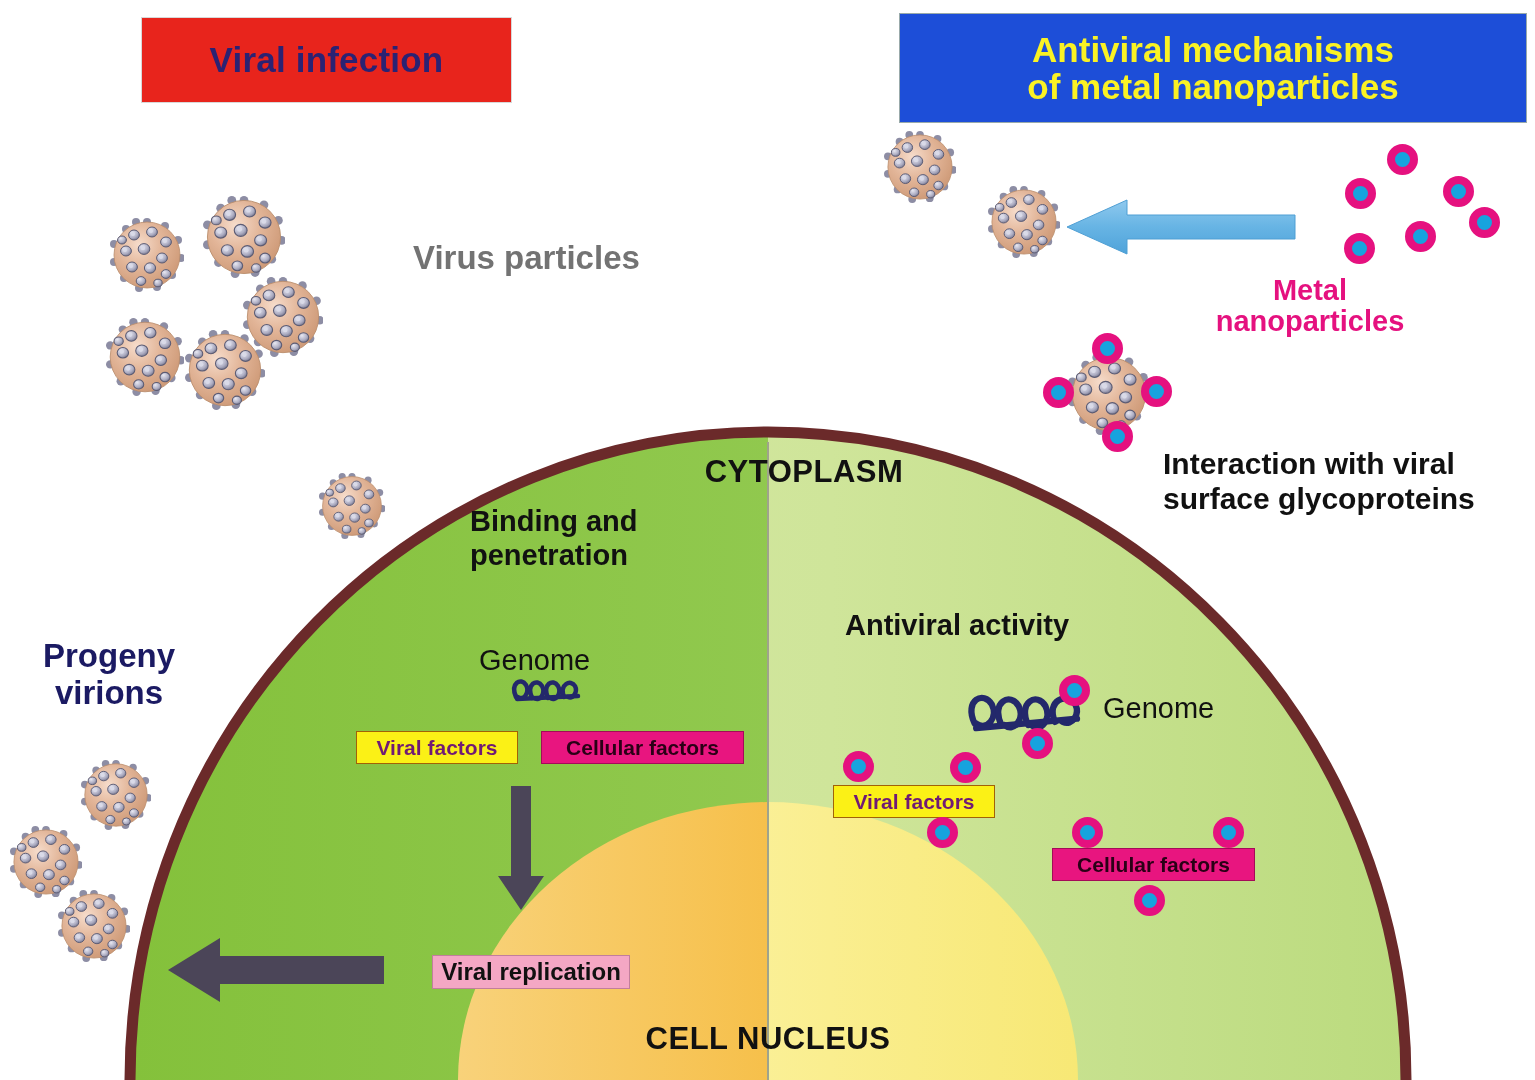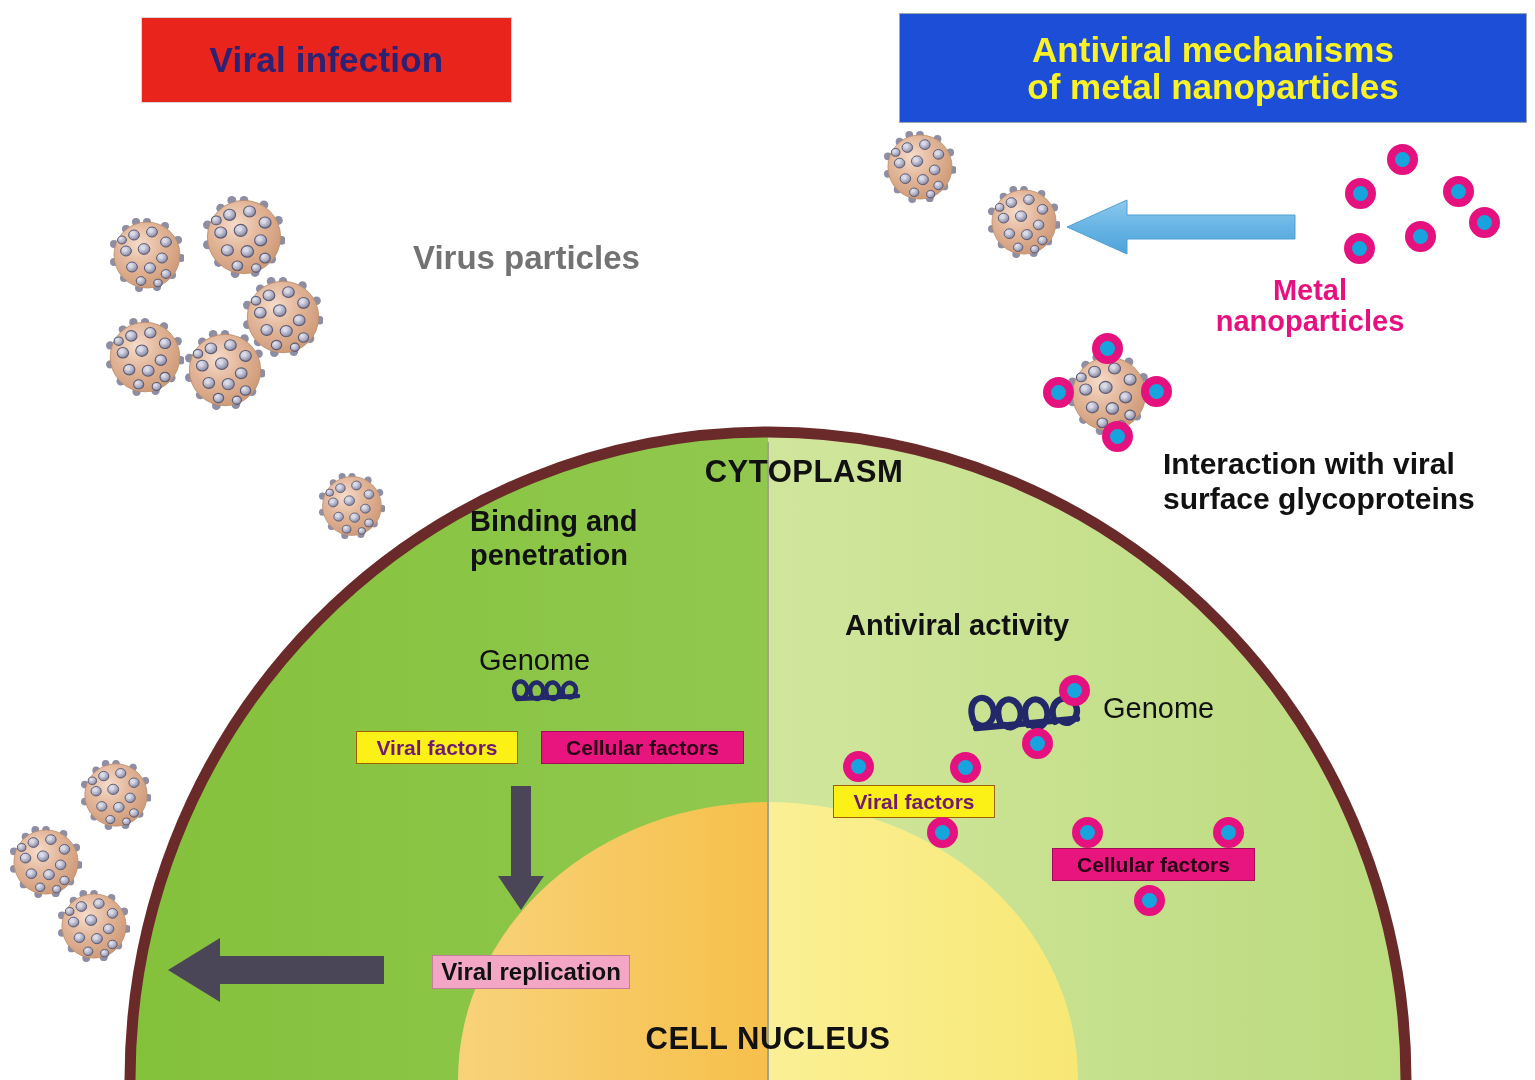--- a/index.html
+++ b/index.html
@@ -270,20 +270,24 @@
   <div class="np r30" style="left:1134px;top:885px;"></div>
 
   <svg class="arrow-svg" id="arrow-down" width="48" height="126" viewBox="0 0 48 126">
     <path d="M 14 0 L 34 0 L 34 90 L 47 90 L 24 124 L 1 90 L 14 90 Z" fill="#4B4558"></path>
   </svg>
 
   <svg class="arrow-svg" id="arrow-left" width="218" height="68" viewBox="0 0 218 68">
     <path d="M 0 34 L 52 2 L 52 20 L 216 20 L 216 48 L 52 48 L 52 66 Z" fill="#4B4558"></path>
   </svg>
 
+  <div class="lbl" id="lbl-progeny">
+    <div>Progeny</div>
+    <div>virions</div>
+  </div>
 
   <div class="virus" style="left:81px;top:760px;">
     <svg width="70" height="70" viewBox="0 0 74 74">
         <use href="#virusSym"></use>
       </svg>
   </div>
   <div class="virus" style="left:10px;top:826px;">
     <svg width="72" height="72" viewBox="0 0 74 74">
         <use href="#virusSym"></use>
       </svg>

